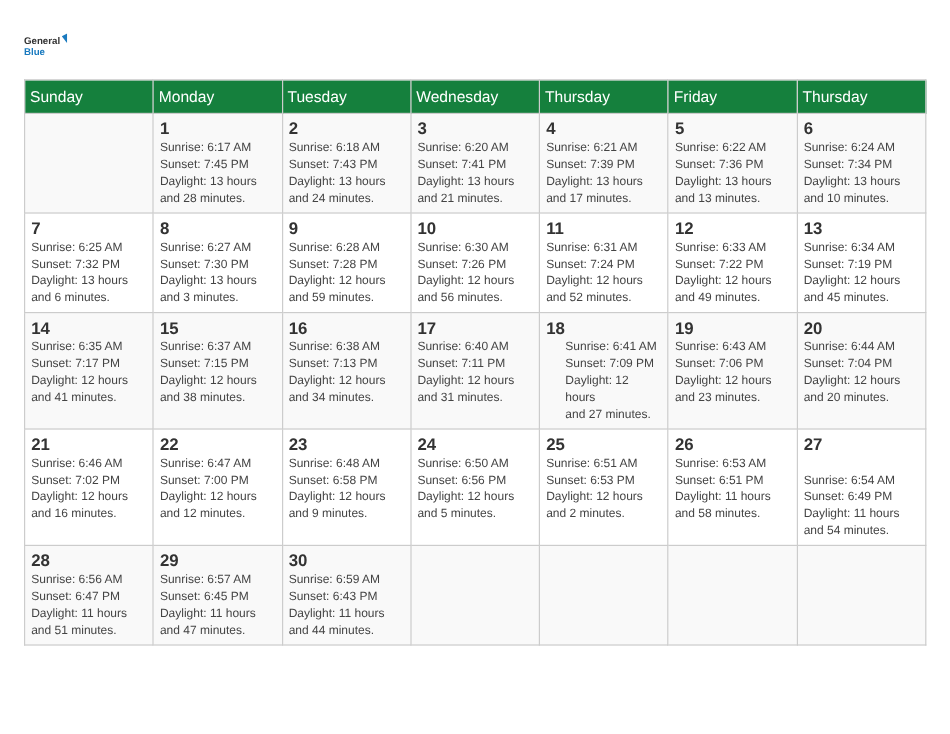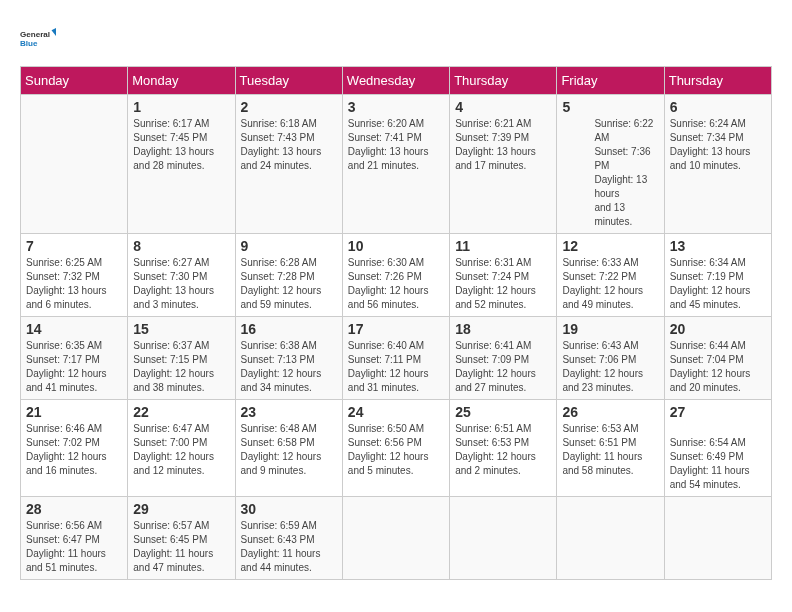--- a/index.html
+++ b/index.html
@@ -36,21 +36,21 @@
     .location {
       font-size: 15px;
       color: #555;
     }
     table {
       width: 100%;
       border-collapse: collapse;
       font-size: 11px;
     }
     thead tr th {
-      background-color: #be185d;
+      background-color: #15803d;
       color: #fff;
       padding: 6px 4px;
       text-align: left;
       font-size: 13px;
       font-weight: normal;
       border: 1px solid #ccc;
     }
     tbody tr td {
       vertical-align: top;
       border: 1px solid #ccc;
@@ -135,21 +135,21 @@
         </td>
         <td>
           <span class="day-number">4</span>
           <div class="day-info" style="white-space: pre-line;">Sunrise: 6:21 AM
 Sunset: 7:39 PM
 Daylight: 13 hours
 and 17 minutes.</div>
         </td>
         <td>
           <span class="day-number">5</span>
-          <div class="day-info" style="white-space: pre-line; margin-left: 32px;">Sunrise: 6:22 AM
+          <div class="day-info" style="white-space: pre-line;">Sunrise: 6:22 AM
 Sunset: 7:36 PM
 Daylight: 13 hours
 and 13 minutes.</div>
         </td>
         <td>
           <span class="day-number">6</span>
           <div class="day-info" style="white-space: pre-line;">Sunrise: 6:24 AM
 Sunset: 7:34 PM
 Daylight: 13 hours
 and 10 minutes.</div>
@@ -230,21 +230,21 @@
         </td>
         <td>
           <span class="day-number">17</span>
           <div class="day-info" style="white-space: pre-line;">Sunrise: 6:40 AM
 Sunset: 7:11 PM
 Daylight: 12 hours
 and 31 minutes.</div>
         </td>
         <td>
           <span class="day-number">18</span>
-          <div class="day-info" style="white-space: pre-line;">Sunrise: 6:41 AM
+          <div class="day-info" style="white-space: pre-line; margin-left: 16px;">Sunrise: 6:41 AM
 Sunset: 7:09 PM
 Daylight: 12 hours
 and 27 minutes.</div>
         </td>
         <td>
           <span class="day-number">19</span>
           <div class="day-info" style="white-space: pre-line;">Sunrise: 6:43 AM
 Sunset: 7:06 PM
 Daylight: 12 hours
 and 23 minutes.</div>

